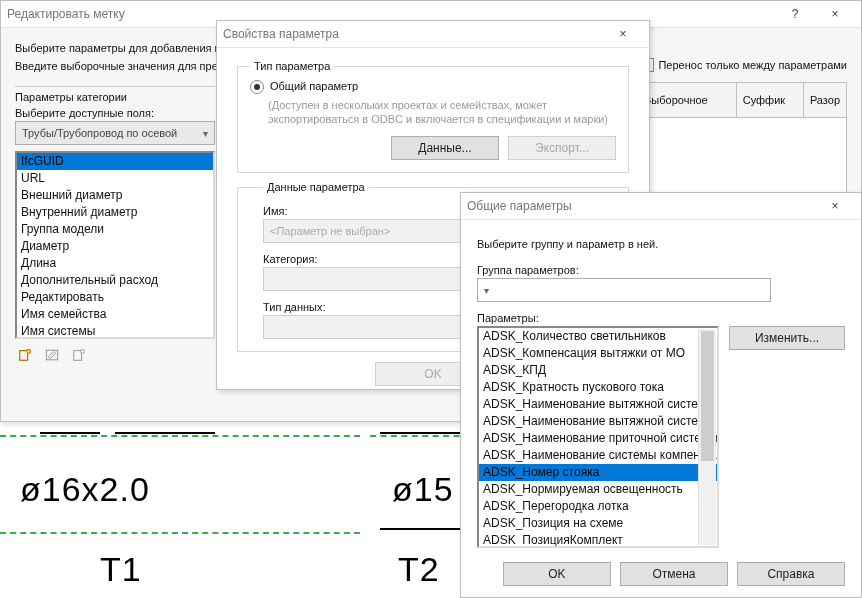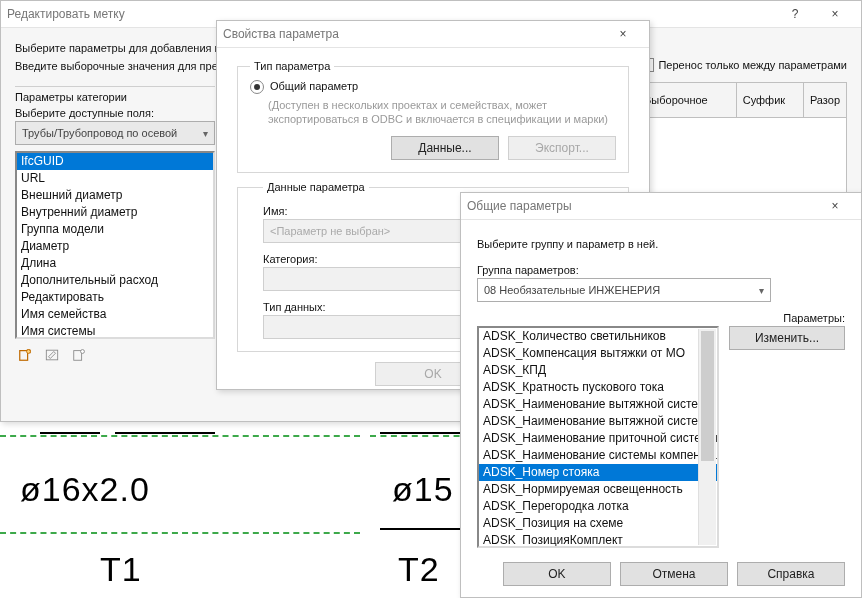--- a/index.html
+++ b/index.html
@@ -10,21 +10,21 @@
   .client{padding:10px 14px;}
   .lbl{color:#111;margin:4px 0 2px 0;}
   .subdued{color:#9a9a9a;}
   .dd{height:22px;border:1px solid #adadad;background:#e9e9e9;display:flex;align-items:center;padding:0 6px;justify-content:space-between;color:#444;}
   .dd.dis{color:#aaa;border-color:#cfcfcf;background:#f1f1f1;}
   .dd .chev{font-size:10px;color:#666;}
   .btn{height:22px;min-width:78px;border:1px solid #adadad;background:#e1e1e1;display:inline-flex;align-items:center;justify-content:center;padding:0 14px;font-size:12px;color:#222;}
   .btn.dis{color:#a8a8a8;border-color:#d0d0d0;background:#efefef;}
   .list{border:2px inset #dcdcdc;background:#fff;overflow:hidden;}
   .li{padding:1px 4px;white-space:nowrap;font-size:12px;line-height:15px;}
-  .li.sel{background:#0078d7;color:#ffffff;}
+  .li.sel{background:#0078d7;color:#000000;}
   .tblhead{display:flex;border:1px solid #bfbfbf;background:#f4f4f4;height:34px;align-items:stretch;font-size:11px;}
   .th{border-right:1px solid #bfbfbf;padding:4px 6px;display:flex;align-items:center;}
   svg.ic{width:14px;height:14px;}
   
   .bg{position:absolute;left:0;top:440px;width:862px;height:160px;font-family:"ISOCPEUR","Arial Narrow",Arial;color:#000;}
   .bg .dim{position:absolute;font-size:34px;letter-spacing:1px;}
   .bg .dashed{position:absolute;border-top:2px dashed #3da94a;}
   .bg .axis{position:absolute;border-top:2px solid #000;}
   .scroll-track{position:absolute;right:1px;top:1px;bottom:1px;width:17px;background:#f0f0f0;border-left:1px solid #dfdfdf;}
   .scroll-thumb{position:absolute;left:2px;right:2px;background:#cdcdcd;}
@@ -181,24 +181,23 @@
   <div class="titlebar">
     <span class="t">Общие параметры</span>
     <div class="tbtn">
         <span>×</span>
       </div>
   </div>
   <div class="client" style="padding:14px 16px;">
     <div class="lbl">Выберите группу и параметр в ней.</div>
     <div class="lbl" style="margin-top:14px;">Группа параметров:</div>
     <div class="dd" style="width:280px;background:#fff;">
-      <span>08 Необязательные ИНЖЕНЕРИЯ</span>
         <span class="chev">▾</span>
     </div>
-    <div class="lbl" style="margin-top:10px;text-align:right;">Параметры:</div>
+    <div class="lbl" style="margin-top:10px;">Параметры:</div>
 
     <div style="display:flex;gap:10px;">
       <div id="params-list" class="list" style="width:262px;height:218px;position:relative;">
         <div class="scroll-track">
           <div class="scroll-thumb" style="top:2px;height:130px;"></div>
         </div>
       <div class="li" style="padding-right: 20px;">ADSK_Количество светильников</div>
           <div class="li" style="padding-right: 20px;">ADSK_Компенсация вытяжки от МО</div>
           <div class="li" style="padding-right: 20px;">ADSK_КПД</div>
           <div class="li" style="padding-right: 20px;">ADSK_Кратность пускового тока</div>

